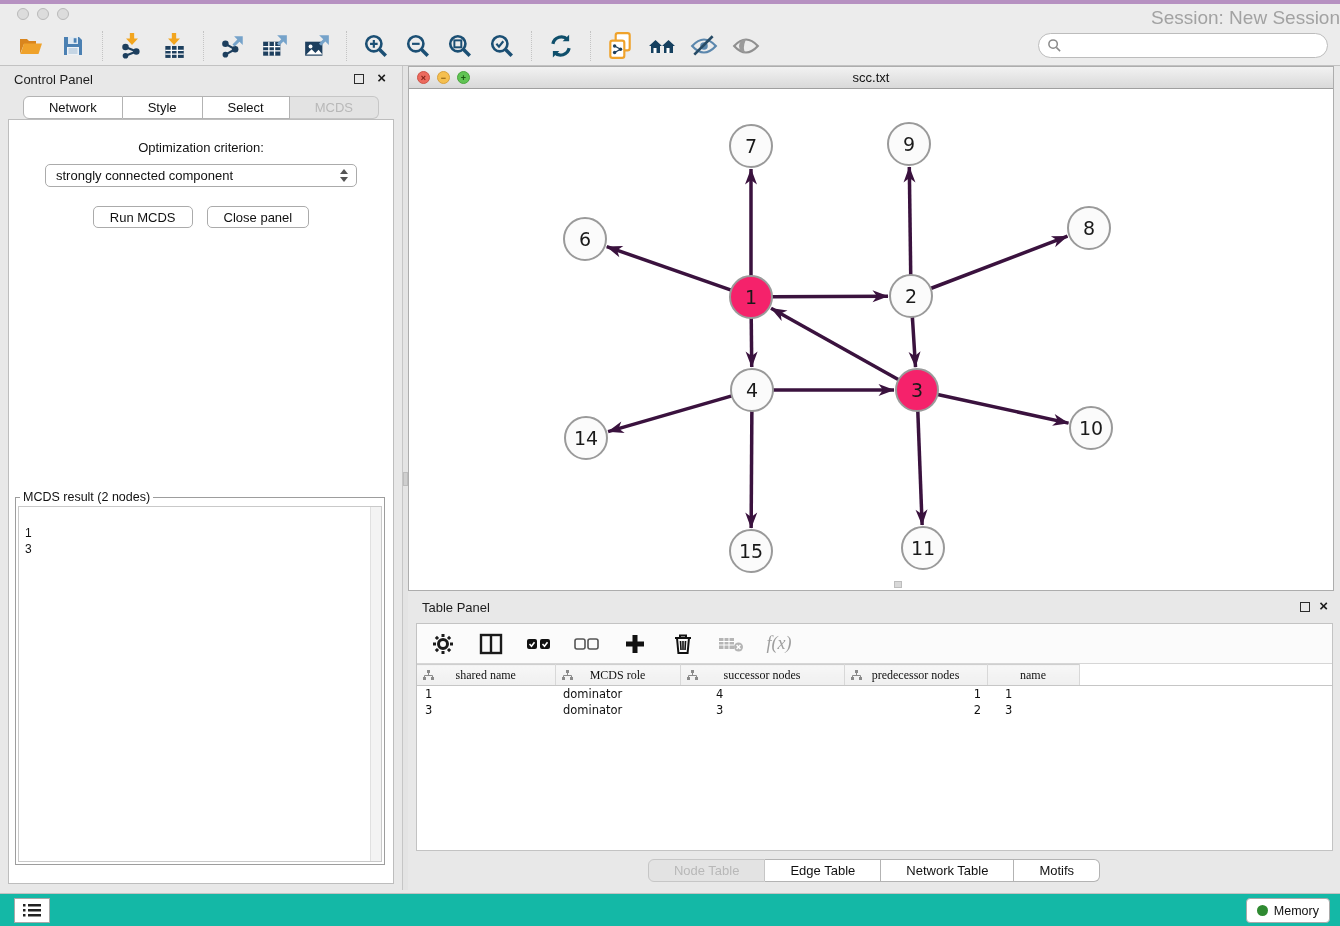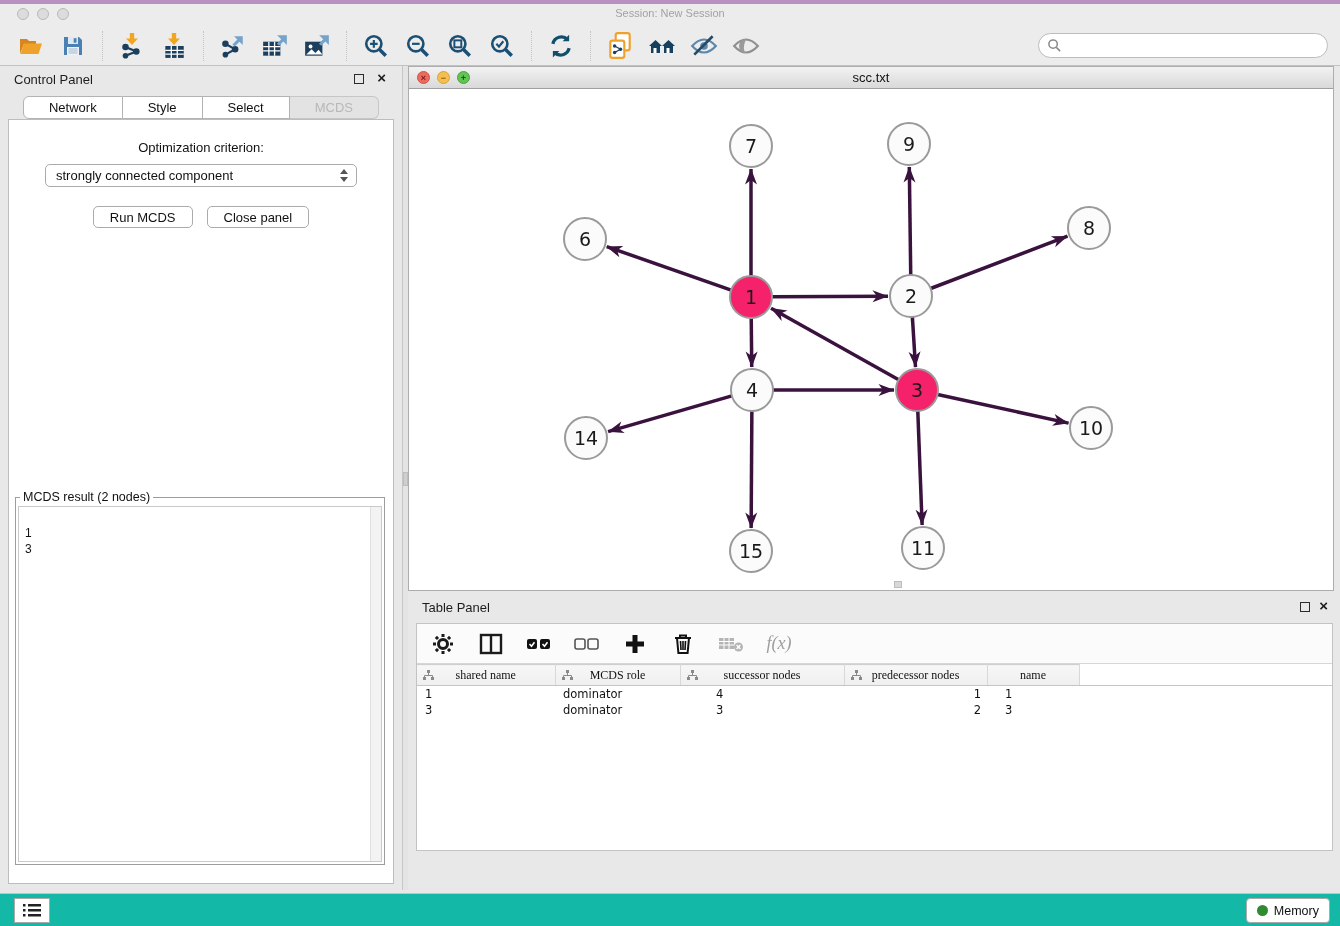--- a/index.html
+++ b/index.html
@@ -5,22 +5,22 @@
   html,body{margin:0;padding:0;background:#d0d0d0;}
   *{box-sizing:border-box;}
   #app{position:relative;width:1340px;height:926px;background:#e8e8e8;
        font-family:"Liberation Sans",sans-serif;overflow:hidden;outline:1px solid #9a9a9a;}
 
   
   .deskstrip{position:absolute;left:0;top:0;width:1340px;height:4px;background:#b691c1;}
   .titlebar{position:absolute;left:0;top:4px;width:1340px;height:22px;background:#ececec;}
   .tl-dot{position:absolute;top:4px;width:12px;height:12px;border-radius:50%;
           background:#dcdcdc;border:1px solid #b9b9b9;}
-  .titlebar .title{position:absolute;left:0;right:0;top:3px;text-align:center;
-          font-size:11px;color:#a2a2a2;}
+  .titlebar .title{position:absolute;left:0;right:0;top:3px;text-align:right;
+          font-size:19px;color:#a2a2a2;}
 
   
   .toolbar{position:absolute;left:0;top:26px;width:1340px;height:40px;background:#ececec;
            border-bottom:1px solid #c2c2c2;display:flex;align-items:center;padding-left:10px;}
   .tbicon{width:30px;height:30px;margin:0 6px;display:flex;align-items:center;justify-content:center;cursor:pointer;}
   .tbsep{width:1px;height:30px;margin:0 8px;border-left:1px dotted #c4c4c4;}
   .searchbox{position:absolute;right:12px;top:7px;width:290px;height:25px;background:#fff;
              border:1px solid #bcbcbc;border-radius:13px;display:flex;align-items:center;padding-left:8px;}
   .searchbox input{border:none;outline:none;flex:1;font-size:13px;background:transparent;
              font-family:"Liberation Sans",sans-serif;}
@@ -548,20 +548,26 @@
               <td class="c0">3</td>
               <td class="c1">dominator</td>
               <td class="c2">3</td>
               <td class="c3">2</td>
               <td class="c4">3</td>
               <td></td>
             </tr>
           </tbody>
       </table>
     </div>
+    <div class="tp-tabs">
+        <span class="tabbtn active">Node Table</span>
+        <span class="tabbtn">Edge Table</span>
+        <span class="tabbtn">Network Table</span>
+        <span class="tabbtn">Motifs</span>
+      </div>
   </div>
 
   <div class="statusbar">
     <span class="listbtn">
       <svg width="18" height="15" viewBox="0 0 18 15">
           <g fill="#222">
             <rect x="0" y="1" width="2.5" height="2.5"></rect>
             <rect x="0" y="6" width="2.5" height="2.5"></rect>
             <rect x="0" y="11" width="2.5" height="2.5"></rect>
             <rect x="5" y="1" width="13" height="2.5"></rect>

